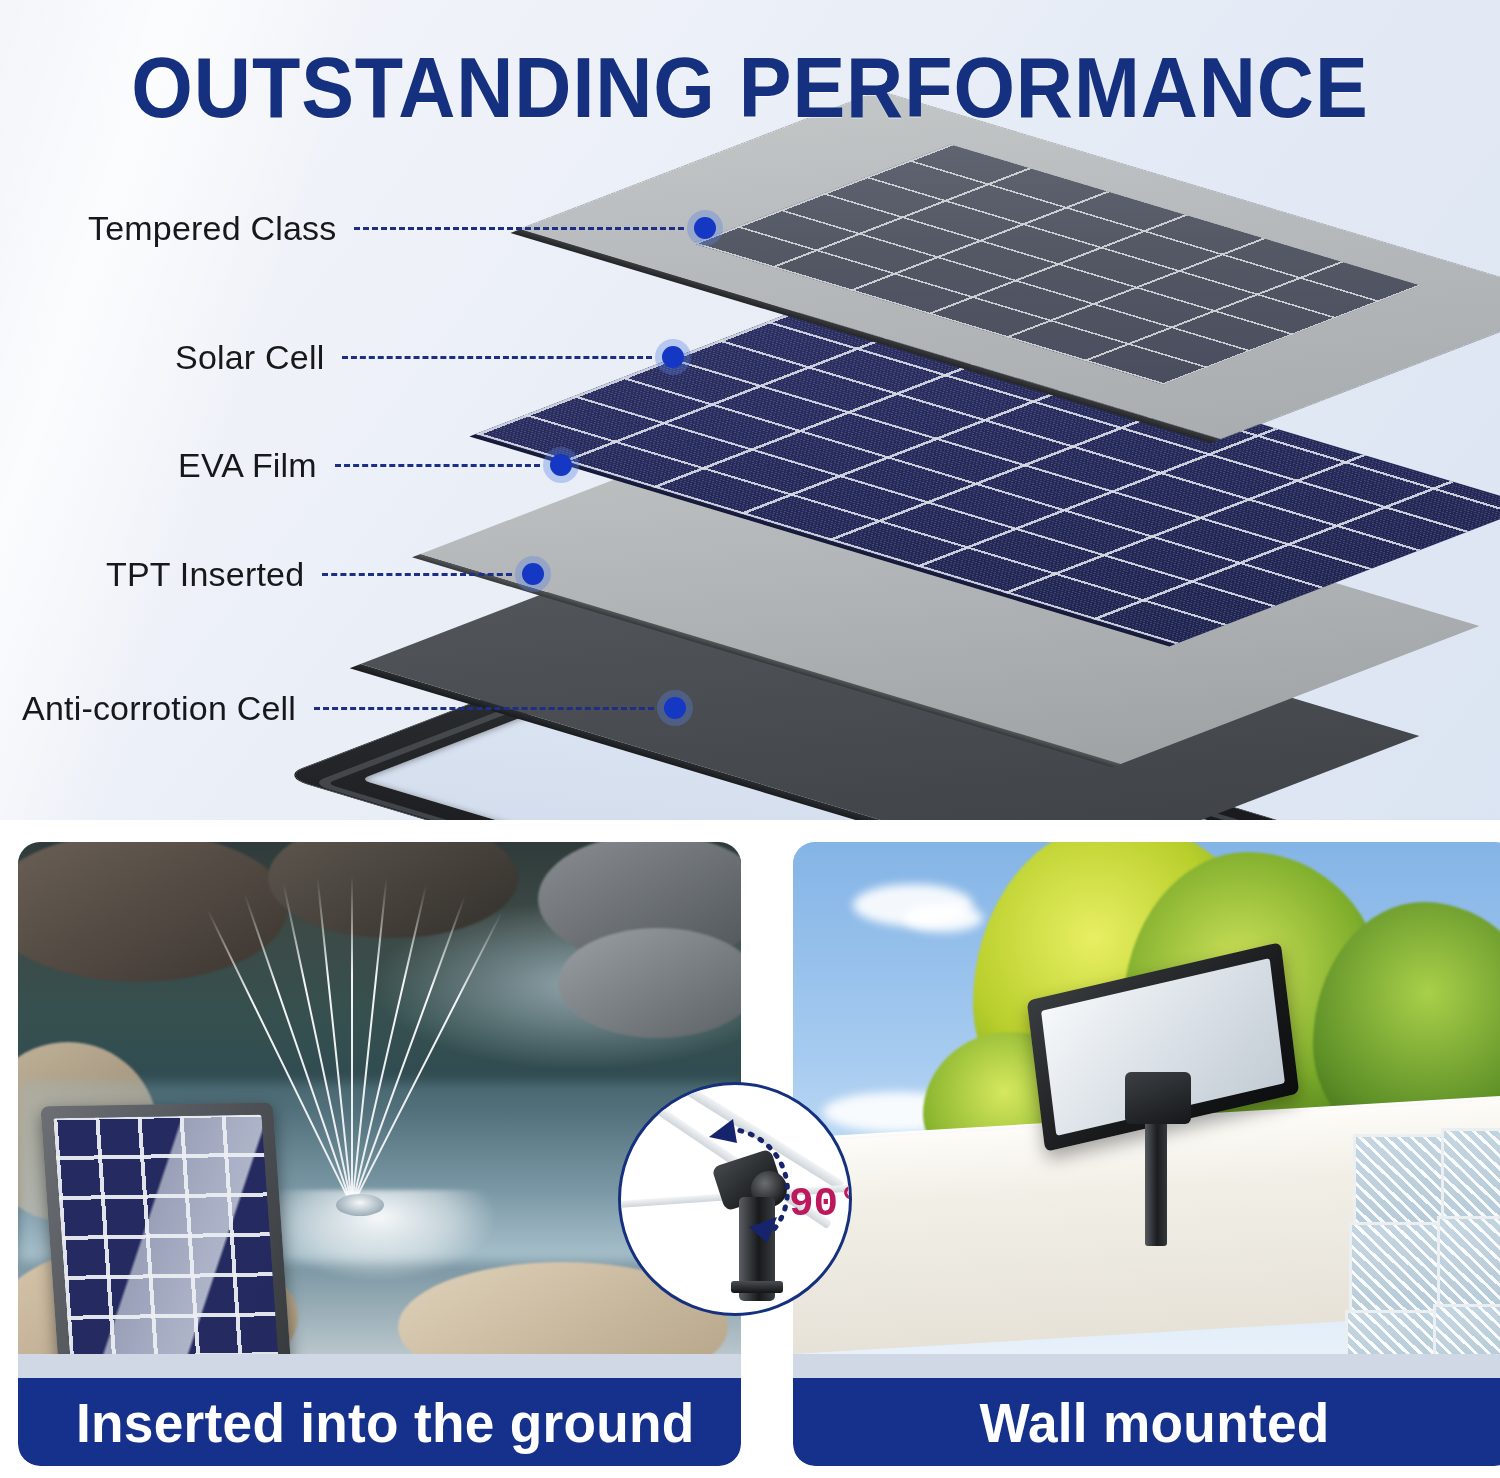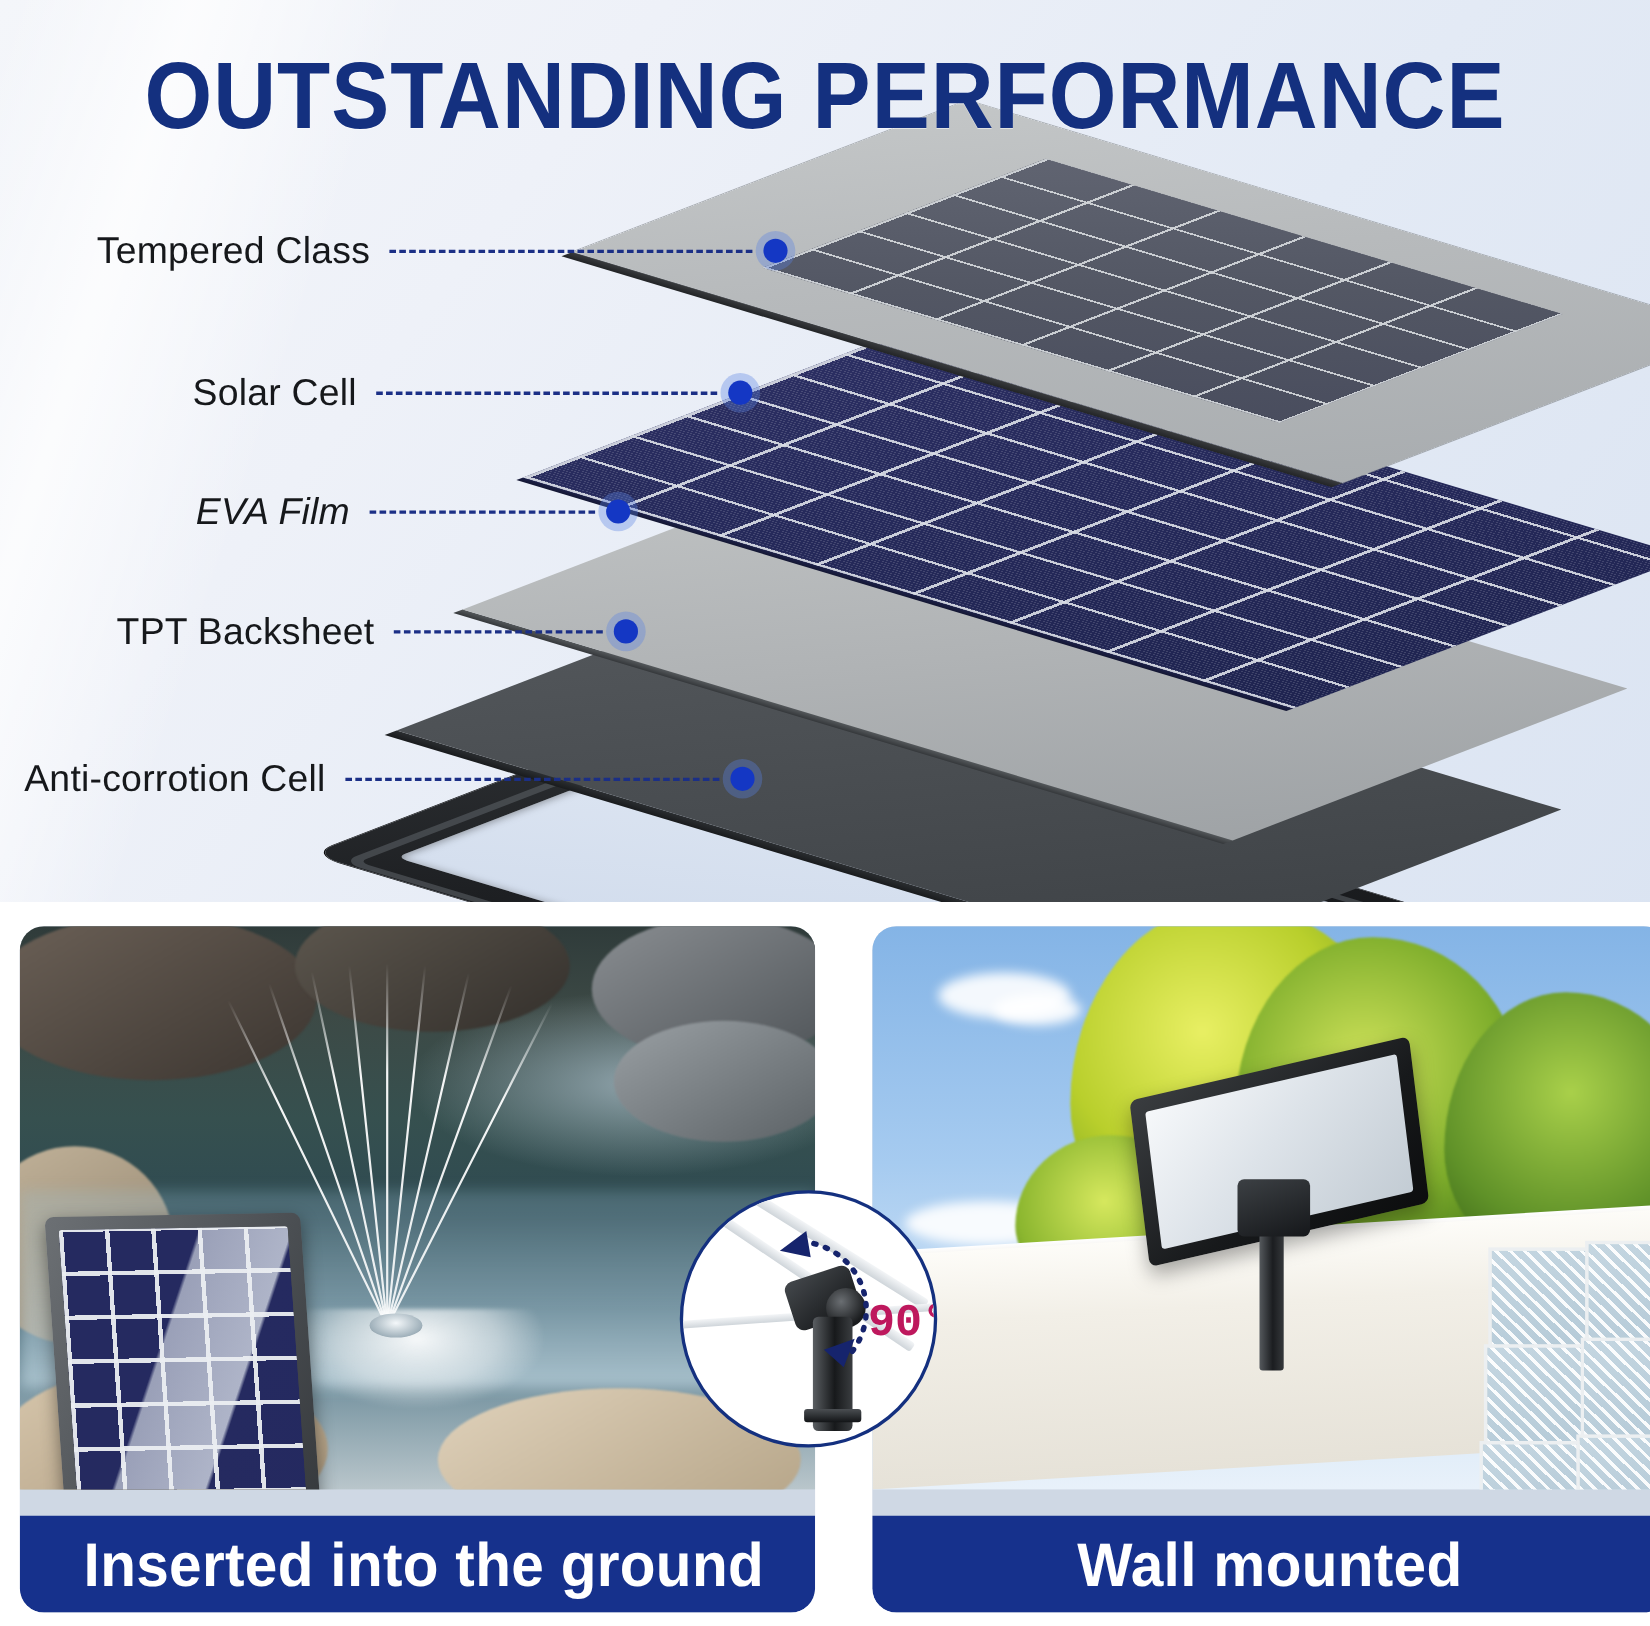--- a/index.html
+++ b/index.html
@@ -459,28 +459,28 @@
       <span class="cline" style="width:330px;"></span>
       <span class="cdot"></span>
     </div>
 
     <div class="callout" style="left:175px; top:335px;">
       <span class="clabel">Solar Cell</span>
       <span class="cline" style="width:310px;"></span>
       <span class="cdot"></span>
     </div>
 
-    <div class="callout" style="left:178px; top:443px;font-style:italic;">
+    <div class="callout" style="left:178px; top:443px;">
       <span class="clabel">EVA Film</span>
       <span class="cline" style="width:205px;"></span>
       <span class="cdot"></span>
     </div>
 
     <div class="callout" style="left:106px; top:552px;">
-      <span class="clabel">TPT Backsheet</span>
+      <span class="clabel">TPT Inserted</span>
       <span class="cline" style="width:190px;"></span>
       <span class="cdot"></span>
     </div>
 
     <div class="callout" style="left:22px; top:686px;">
       <span class="clabel">Anti-corrotion Cell</span>
       <span class="cline" style="width:340px;"></span>
       <span class="cdot"></span>
     </div>
   </div>

